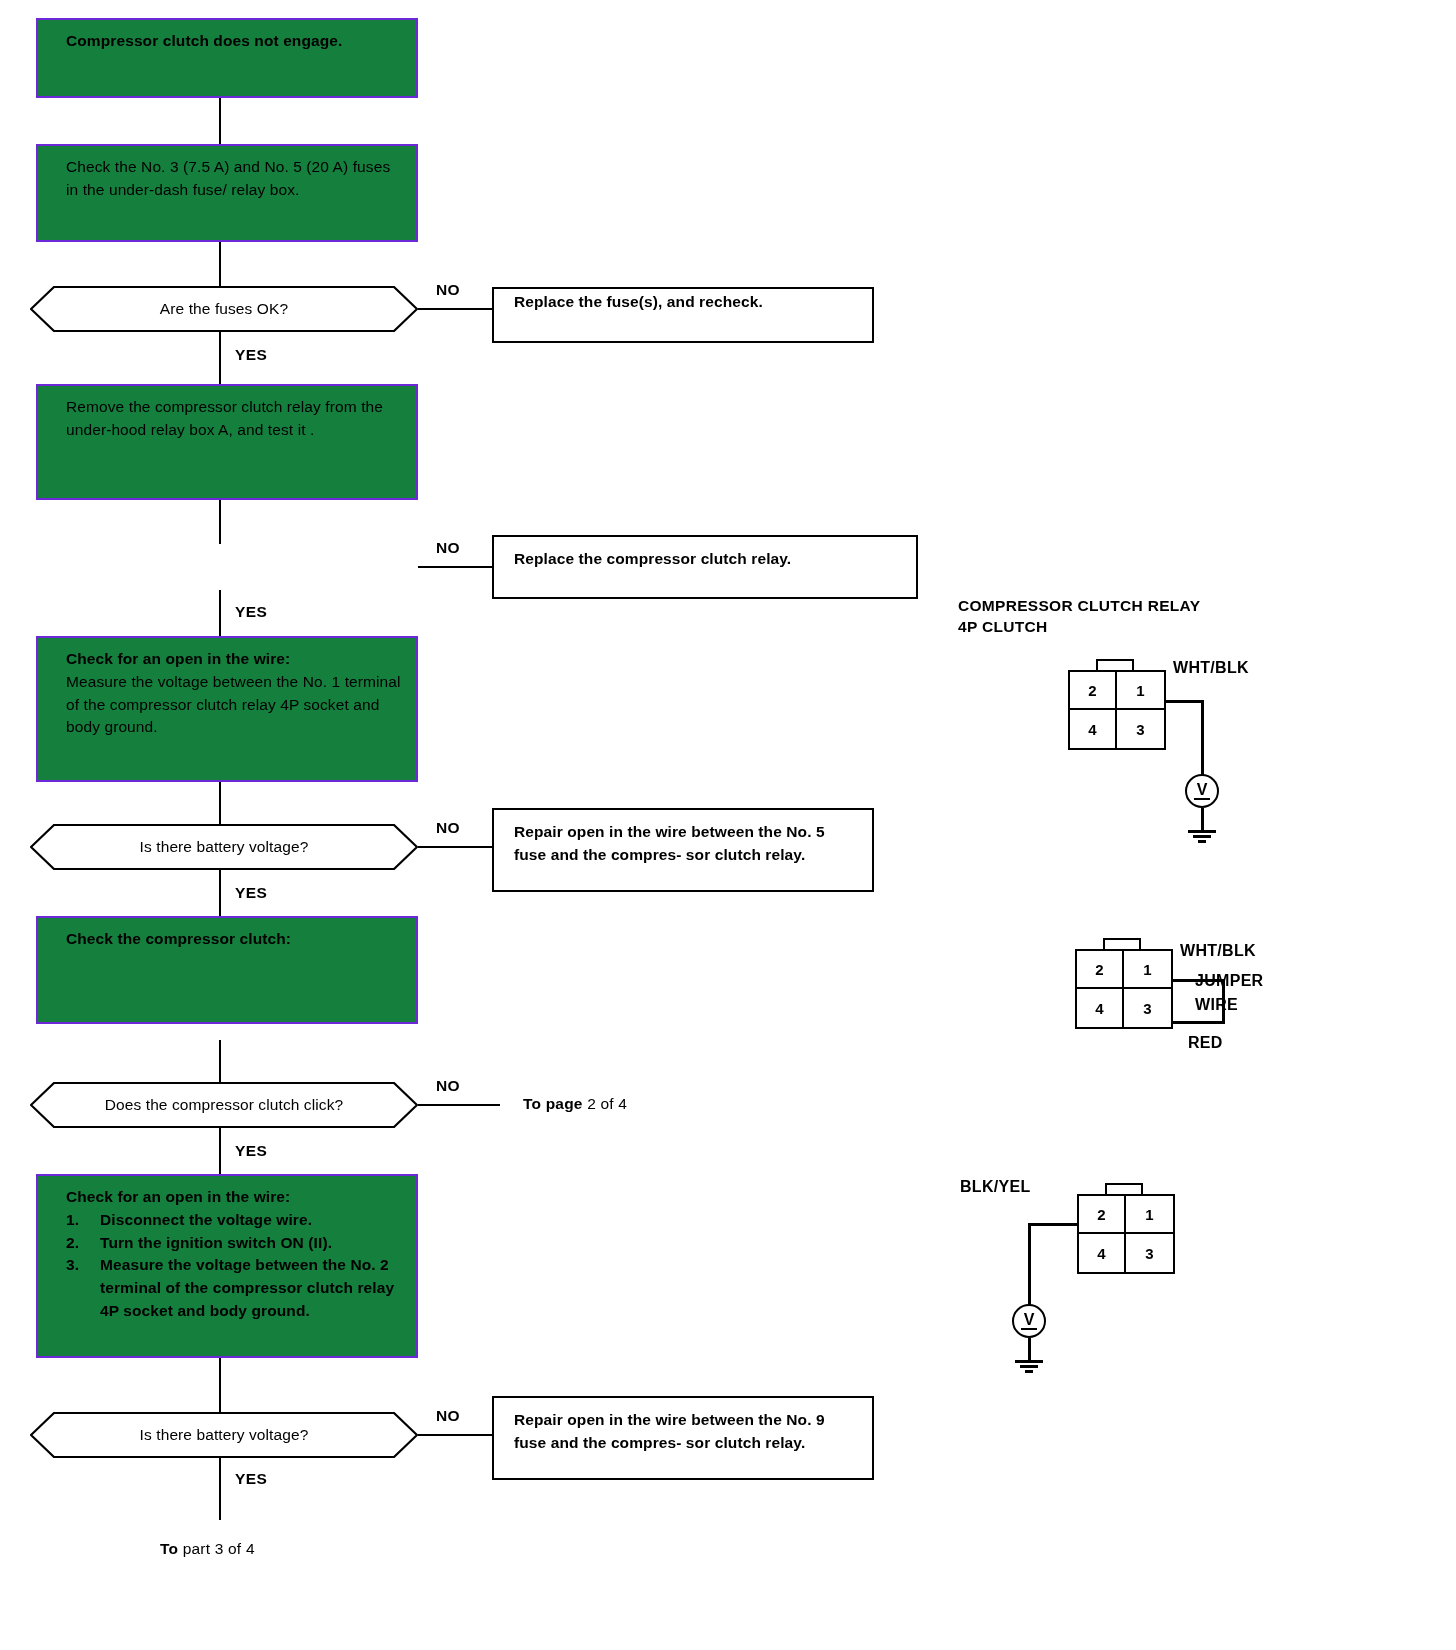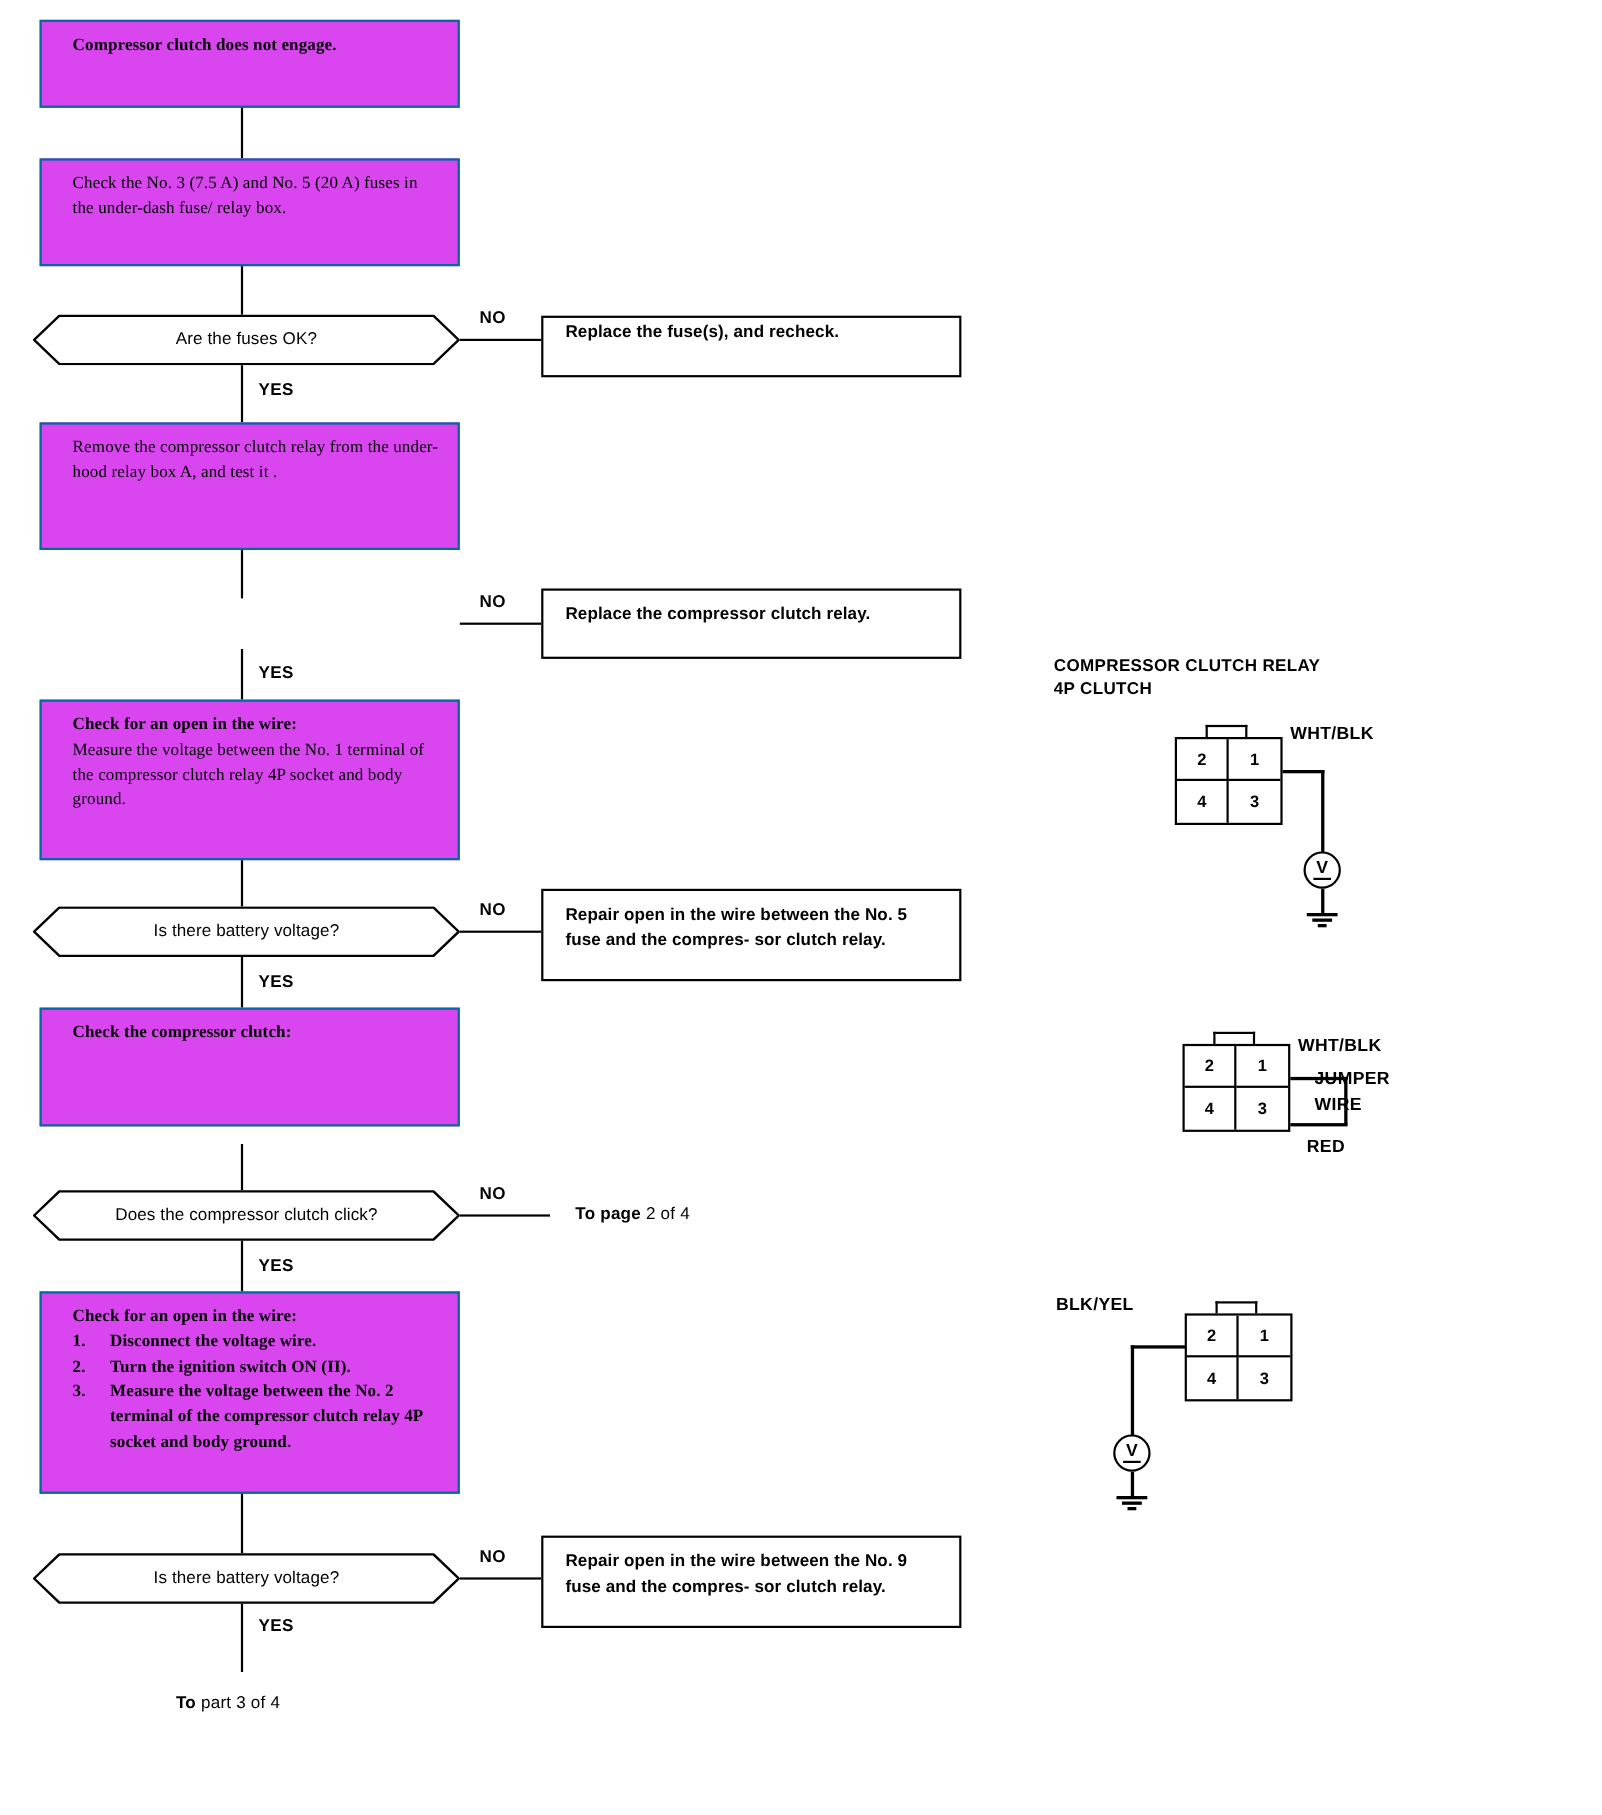--- a/index.html
+++ b/index.html
@@ -8,27 +8,26 @@
     width:1456px; height:1650px; position:relative;
     font-family:"Liberation Sans", sans-serif;
     color:#000;
     -webkit-font-smoothing:none;
   }
   .canvas { position:absolute; inset:0; }
 
   
   .pbox {
     position:absolute;
-    border:2px solid #0369a1;
-    background:#d946ef;
+    border:2px solid #6d28d9;
+    background:#15803d;
     padding:10px 14px 10px 28px;
     font-size:15.5px;
     line-height:1.47;
     letter-spacing:0.1px;
-    font-family:Liberation Serif, serif;
   }
   .pbox.bold { font-weight:bold; }
   .pbox .hd { font-weight:bold; display:block; }
   .pbox .body { display:block; }
 
   
   .abox {
     position:absolute;
     border:2px solid #000;
     background:#fff;
@@ -152,21 +151,21 @@
   <div class="pbox" style="left:36px; top:384px; width:382px; height:116px;">
     <span class="body">Remove the compressor clutch relay from the under-hood relay box A, and test it .</span>
   </div>
 
   <div class="vline" style="left:219px; top:500px; height:44px;"></div>
 
 
   <div class="hline" style="left:418px; top:566px; width:74px;"></div>
   <div class="lbl" style="left:436px; top:539px;">NO</div>
 
-  <div class="abox" style="left:492px; top:535px; width:382px; height:64px;">
+  <div class="abox" style="left:492px; top:535px; width:426px; height:64px;">
     <span>Replace the compressor clutch relay.</span>
   </div>
 
   <div class="vline" style="left:219px; top:590px; height:46px;"></div>
   <div class="lbl" style="left:235px; top:603px;">YES</div>
 
   <div class="pbox" style="left:36px; top:636px; width:382px; height:146px;">
     <span class="hd">Check for an open in the wire:</span>
     <span class="body">Measure the voltage between the No. 1 terminal of the compressor clutch relay 4P socket and body ground.</span>
   </div>

